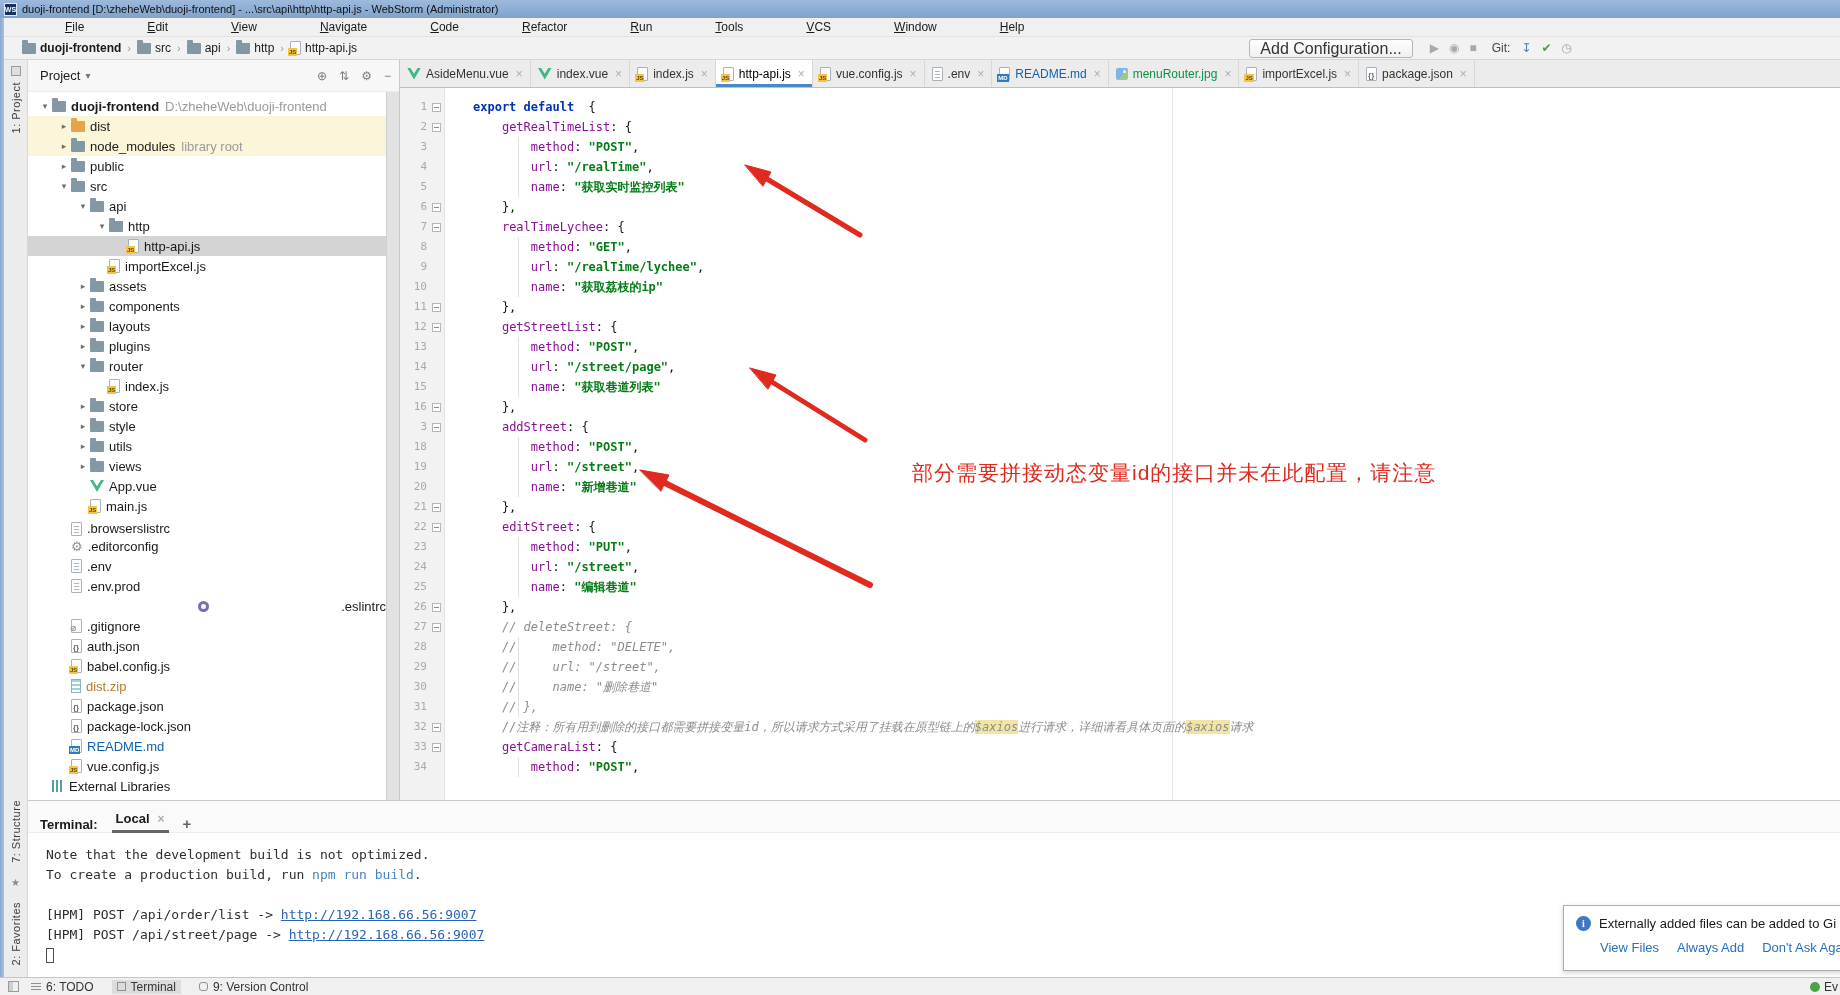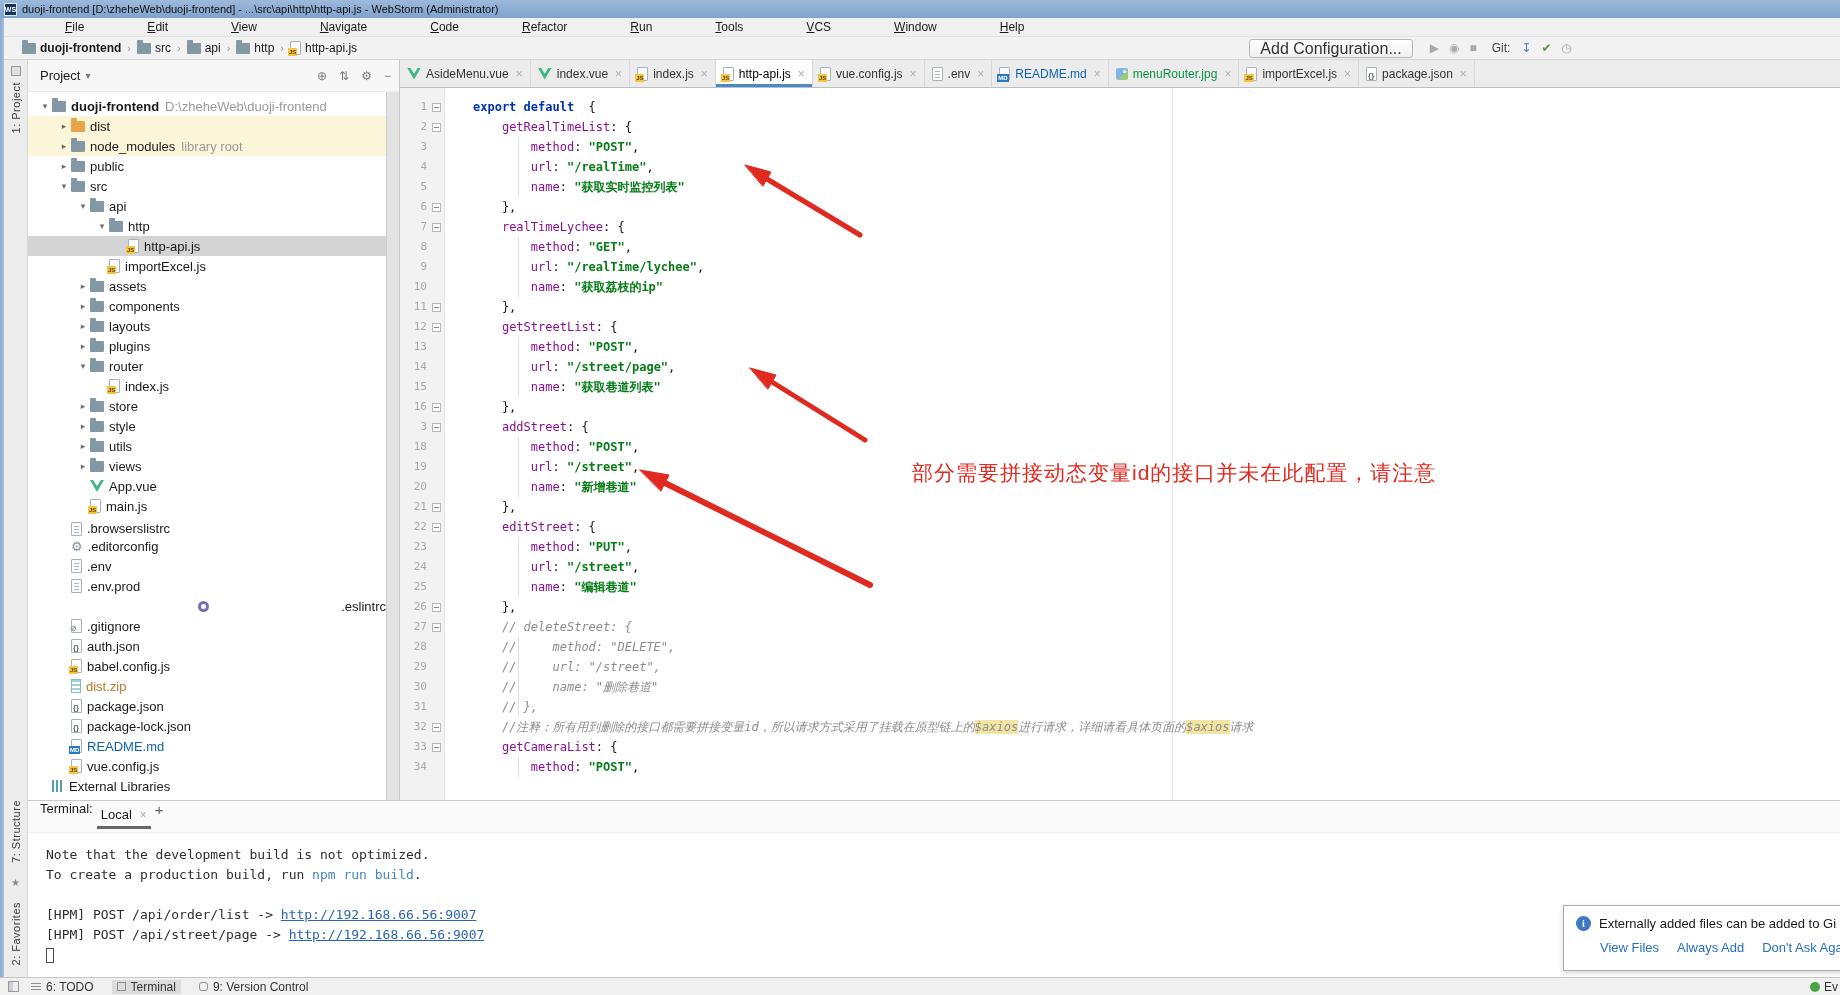--- a/index.html
+++ b/index.html
@@ -125,22 +125,22 @@
   .tk-pl{color:#111;}
   .tk-c{color:#8c8c8c;font-style:italic;}
   .tk-ch{color:#8c8c8c;font-style:italic;background:#f2e5a4;}
   .iguide{position:absolute;left:118px;width:1px;background:#e0e0e0;}
   .arrows{position:abs;position:absolute;inset:0;pointer-events:none;}
   .red-note{position:absolute;left:512px;top:371px;font-size:21px;font-weight:500;
     color:#e0291f;letter-spacing:1px;white-space:nowrap;}
   
   .terminal{position:absolute;top:800px;left:28px;right:0;height:177px;background:#fff;
     border-top:1px solid #c9c9c9;}
-  .term-header{height:32px;display:flex;align-items:flex-start;gap:4px;padding-left:12px;
-    font-size:13px;background:#fafafa;border-bottom:1px solid #ededed;}
+  .term-header{height:32px;display:flex;align-items:flex-end;gap:14px;padding-left:12px;
+    font-size:13px;background:#fafafa;border-bottom:1px solid #ededed;font-weight:bold;}
   .term-tab{display:inline-flex;align-items:center;gap:6px;padding:6px 4px;position:relative;}
   .term-tab::after{content:"";position:absolute;left:0;right:0;bottom:-1px;height:3px;
     background:#666;}
   .term-plus{color:#666;font-size:15px;}
   .term-out{padding:12px 0 0 18px;font:13px/20px "DejaVu Sans Mono",monospace;color:#2e2e2e;}
   .tl{height:20px;white-space:pre;}
   .tt-cmd{color:#4585c0;}
   .tt-link{color:#2a65b5;text-decoration:underline;}
   .tcursor{display:inline-block;width:8px;height:15px;border:1px solid #4d4d4d;
     vertical-align:middle;}

